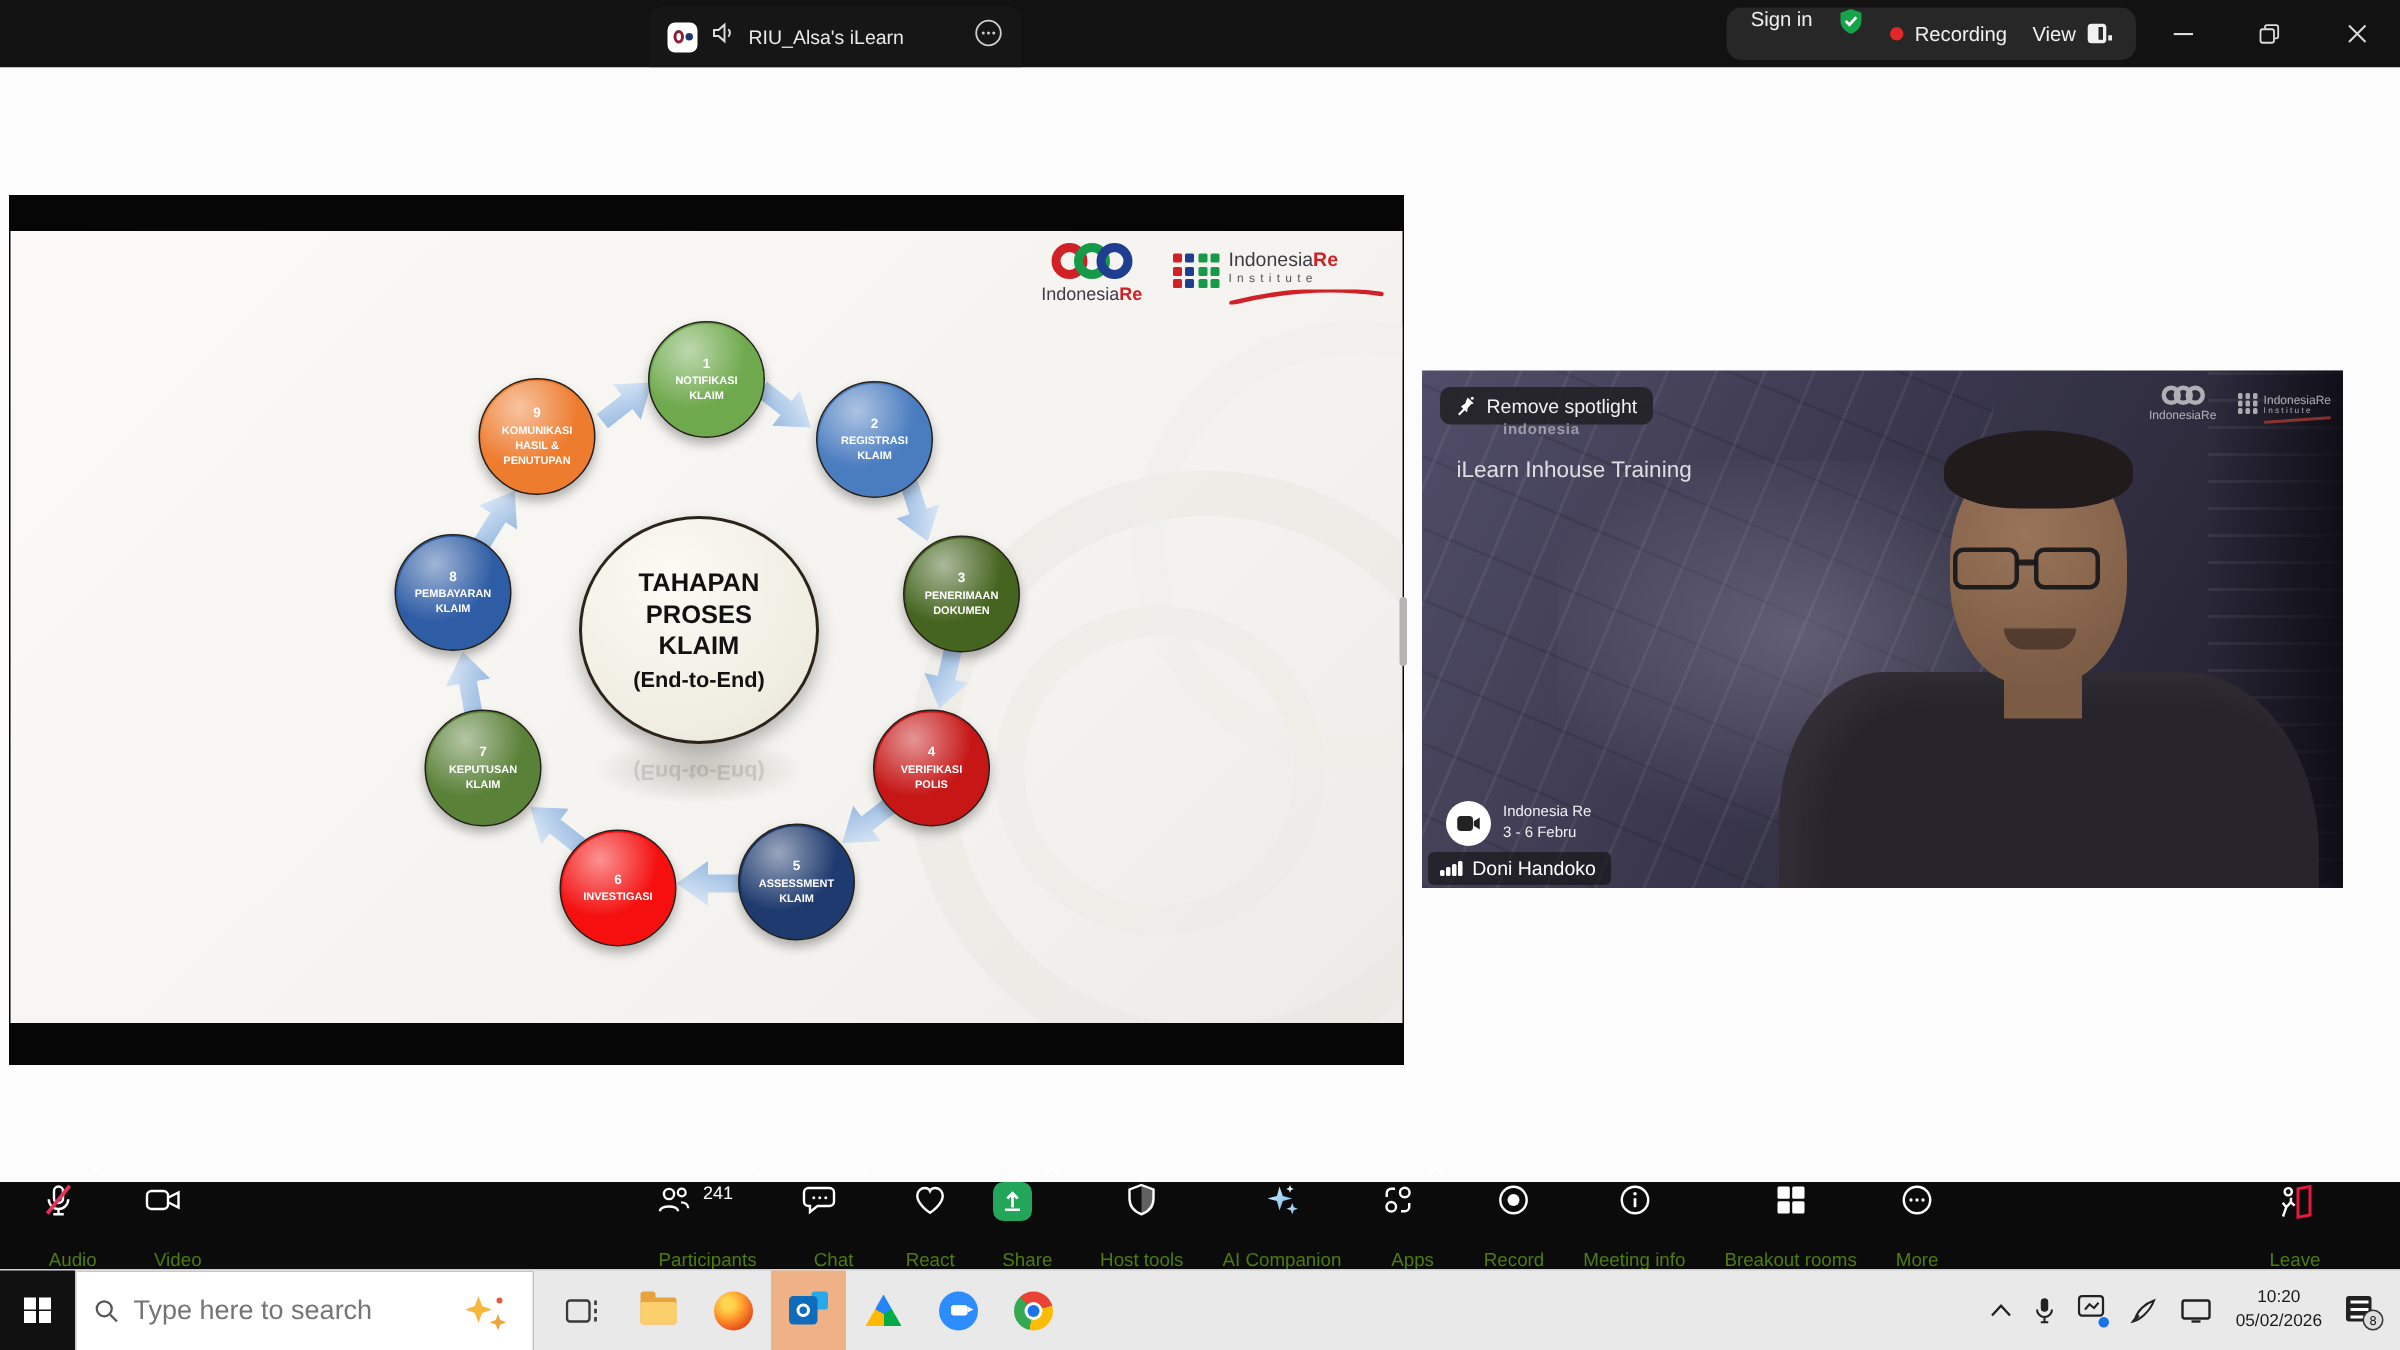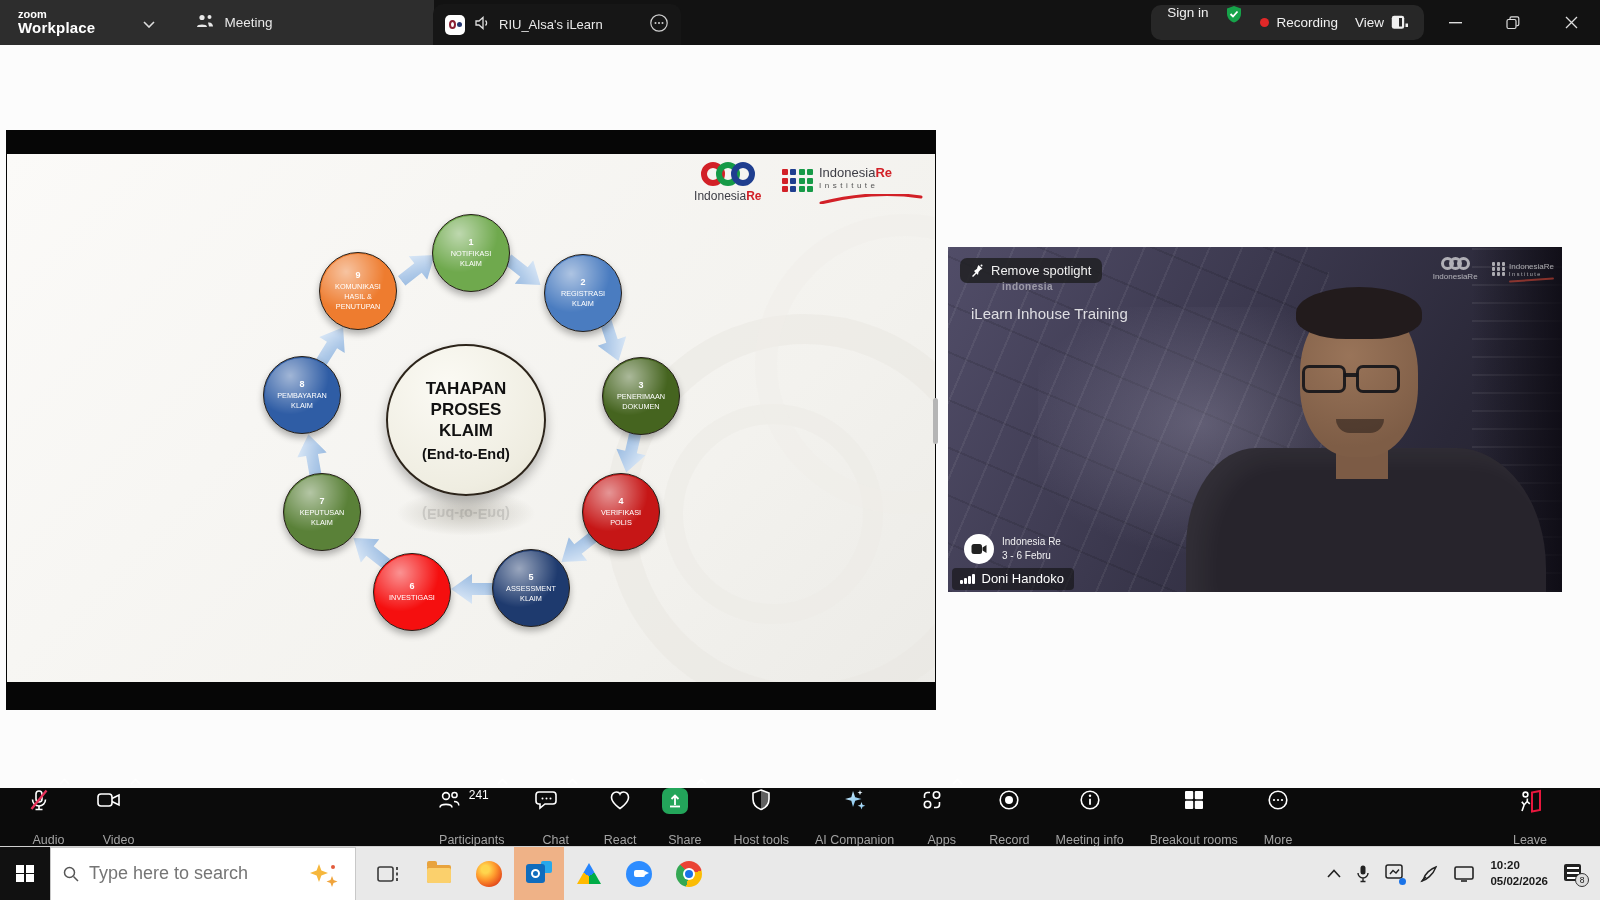--- a/index.html
+++ b/index.html
@@ -56,21 +56,21 @@
 
   .center-circle { position:absolute; left:379px; top:190px; width:160px; height:152px; border-radius:50%; background:radial-gradient(circle at 38% 28%, #fbfaf4, #efedE1 70%, #e4e1d2); border:2px solid #2c241a; box-shadow:0 6px 12px rgba(0,0,0,.28); display:flex; flex-direction:column; align-items:center; justify-content:center; text-align:center; }
   .center-circle .t { font-size:17px; font-weight:bold; color:#111; line-height:1.25; }
   .center-circle .s { font-size:14.5px; font-weight:bold; color:#111; margin-top:5px; }
   .reflection { position:absolute; left:379px; top:352px; width:160px; text-align:center; transform:scaleY(-1); opacity:.16; font-weight:bold; font-size:14.5px; color:#444; }
   .refl-shadow { position:absolute; left:389px; top:336px; width:140px; height:46px; border-radius:50%; background:radial-gradient(ellipse, rgba(120,115,100,.35), rgba(120,115,100,0) 70%); }
 
   .step { position:absolute; width:78px; height:78px; border-radius:50%; border:1.6px solid #26201a; box-shadow:0 4px 7px rgba(0,0,0,.3); display:flex; flex-direction:column; align-items:center; justify-content:center; text-align:center; }
   .step::before { content:''; position:absolute; inset:1px; border-radius:50%; background:radial-gradient(circle at 34% 24%, rgba(255,255,255,.55), rgba(255,255,255,0) 52%); }
   .step .num { font-size:9px; font-weight:bold; color:#fff; position:relative; }
-  .step .lbl { font-size:7.3px; font-weight:normal; color:#fff; line-height:1.35; width:62px; position:relative; margin-top:2px; }
+  .step .lbl { font-size:7.3px; font-weight:bold; color:#fff; line-height:1.35; width:62px; position:relative; margin-top:2px; }
 
   .arrow { position:absolute; width:42px; height:30px; background:linear-gradient(200deg,#e8f1fb,#aec9e8 60%,#8fb3dc); clip-path:polygon(0% 30%, 50% 30%, 50% 0%, 100% 50%, 50% 100%, 50% 70%, 0% 70%); filter:drop-shadow(1px 1px 1px rgba(60,80,110,.55)); }
 
   .slide-footer { position:absolute; left:22px; bottom:10px; display:flex; align-items:center; gap:10px; }
   .slide-footer .pg { font-size:13px; color:#8a8a8a; }
   .slide-footer .vl { width:1px; height:32px; background:#bdbdbd; }
   .slide-footer .lines div { font-size:6.9px; color:#5a5a5a; line-height:1.35; }
   .slide-footer .lines .bold { font-weight:bold; color:#333; }
 
   .divider-handle { position:absolute; left:933px; top:353px; width:5px; height:46px; border-radius:3px; background:#b5b5b5; }
@@ -112,21 +112,21 @@
   .cam-texts div { color:rgba(255,255,255,.92); font-size:10px; line-height:1.4; }
   .name-pill { position:absolute; left:4px; bottom:2px; background:rgba(18,18,18,.62); border-radius:4px; padding:3px 10px 4px 8px; display:flex; align-items:center; gap:7px; }
   .name-pill span { color:#fff; font-size:13px; }
   .sigbars { display:flex; align-items:flex-end; gap:1.5px; }
   .sigbars i { width:2.5px; background:#fff; border-radius:1px; }
 
   
   .toolbar { position:absolute; left:0; top:788px; width:1600px; height:58px; background:#0b0b0b; display:flex; align-items:center; padding:0 14px; }
   .tbi { display:flex; flex-direction:column; align-items:center; padding:0 13px; position:relative; cursor:default; }
   .tbi .ic { height:27px; display:flex; align-items:flex-start; justify-content:center; gap:5px; }
-  .tbi .lb { color:#a3a3a3; font-size:12.5px; margin-top:18px; white-space:nowrap; }
+  .tbi .lb { color:#4d7c0f; font-size:12.5px; margin-top:18px; white-space:nowrap; }
   .tbi .count { color:#fff; font-size:12px; margin-left:2px; }
   .chev-up { margin-left:3px; margin-top:-10px; }
   .sp1 { flex:1.45; } .sp2 { flex:1.05; }
   .share-box { width:26px; height:26px; border-radius:7px; display:flex; align-items:center; justify-content:center; }
 
   
   .taskbar { position:absolute; left:0; top:846px; width:1600px; height:54px; background:#e9e9e9; display:flex; align-items:center; border-top:1px solid #d0d0d0; }
   .start-btn { width:50px; height:54px; background:#111; display:flex; align-items:center; justify-content:center; }
   .win-logo { display:grid; grid-template-columns:8px 8px; grid-auto-rows:8px; gap:1.5px; }
   .win-logo i { background:#fff; }
@@ -145,54 +145,32 @@
   .outlook-sq b { width:9px; height:9px; border:2.5px solid #fff; border-radius:50%; display:block; }
   .outlook-fl { position:absolute; right:0; top:0; width:11px; height:12px; background:#28a8ea; border-radius:2px; }
   .drive { width:24px; height:21px; background:conic-gradient(from -60deg at 50% 62%, #2684fc 0 120deg, #00ac47 120deg 240deg, #ffba00 240deg 360deg); clip-path:polygon(50% 0, 100% 100%, 0 100%); }
   .zoomapp { width:26px; height:26px; border-radius:50%; background:#2d8cff; display:flex; align-items:center; justify-content:center; }
   .zoomapp i { width:11px; height:7px; background:#fff; border-radius:2px; position:relative; display:block; }
   .zoomapp i::after { content:''; position:absolute; right:-4px; top:1px; border-left:4px solid #fff; border-top:2.5px solid transparent; border-bottom:2.5px solid transparent; }
   .chrome { position:relative; width:26px; height:26px; border-radius:50%; background:conic-gradient(from -45deg, #ea4335 0 33%, #fbbc05 33% 66%, #34a853 66%); }
   .chrome::before { content:''; position:absolute; left:7px; top:7px; width:12px; height:12px; background:#fff; border-radius:50%; }
   .chrome::after { content:''; position:absolute; left:9px; top:9px; width:8px; height:8px; background:#1a73e8; border-radius:50%; }
   .tray { margin-left:auto; display:flex; align-items:center; gap:16px; padding-right:14px; }
-  .clock { text-align:left; font-size:11.5px; color:#1a1a1a; line-height:1.35;font-weight:bold; }
+  .clock { text-align:center; font-size:11.5px; color:#1a1a1a; line-height:1.35; }
   .notif { position:relative; width:22px; height:20px; }
   .notif .sq { position:absolute; left:0; top:0; width:17px; height:17px; background:#222; border-radius:2px; }
   .notif .sq i { display:block; height:2px; background:#fff; margin:3px 2.5px 0; }
   .notif .badge { position:absolute; right:-3px; bottom:-3px; width:14px; height:14px; border-radius:50%; background:#dedede; border:1.5px solid #333; font-size:8.5px; color:#111; display:flex; align-items:center; justify-content:center; }
 </style>
 </head>
 <body>
 
 <div class="screen">
 
   <div class="titlebar">
-    <div class="tb-left">
-      <div class="zoom-logo">
-        <div class="z1">zoom</div>
-        <div class="z2">Workplace</div>
-      </div>
-      <span class="tb-chev">
-        <svg width="12" height="8" viewBox="0 0 12 8">
-            <polyline points="1,2 6,7 11,2" fill="none" stroke="#ddd" stroke-width="1.6"></polyline>
-          </svg>
-      </span>
-      <div class="tab-meeting">
-        <span>
-          <svg width="20" height="16" viewBox="0 0 20 16">
-              <circle cx="7" cy="4.5" r="2.6" fill="#e8e8e8"></circle>
-              <path d="M2 14c0-3.2 10-3.2 10 0z" fill="#e8e8e8"></path>
-              <circle cx="14.5" cy="4" r="2" fill="#e8e8e8"></circle>
-              <path d="M13 9.5c3-.6 5 1.5 5 4h-4" fill="#e8e8e8"></path>
-            </svg>
-        </span>
-        <span>Meeting</span>
-      </div>
-    </div>
     <div class="tab-active">
       <span class="tab-appicon">
           <i></i>
           <b></b>
         </span>
       <span>
         <svg width="16" height="16" viewBox="0 0 16 16">
             <path d="M2 6h3l4-3.5v11L5 10H2z" fill="none" stroke="#e0e0e0" stroke-width="1.3"></path>
             <path d="M11.5 5.5a3.4 3.4 0 0 1 0 5" fill="none" stroke="#e0e0e0" stroke-width="1.3"></path>
           </svg>

